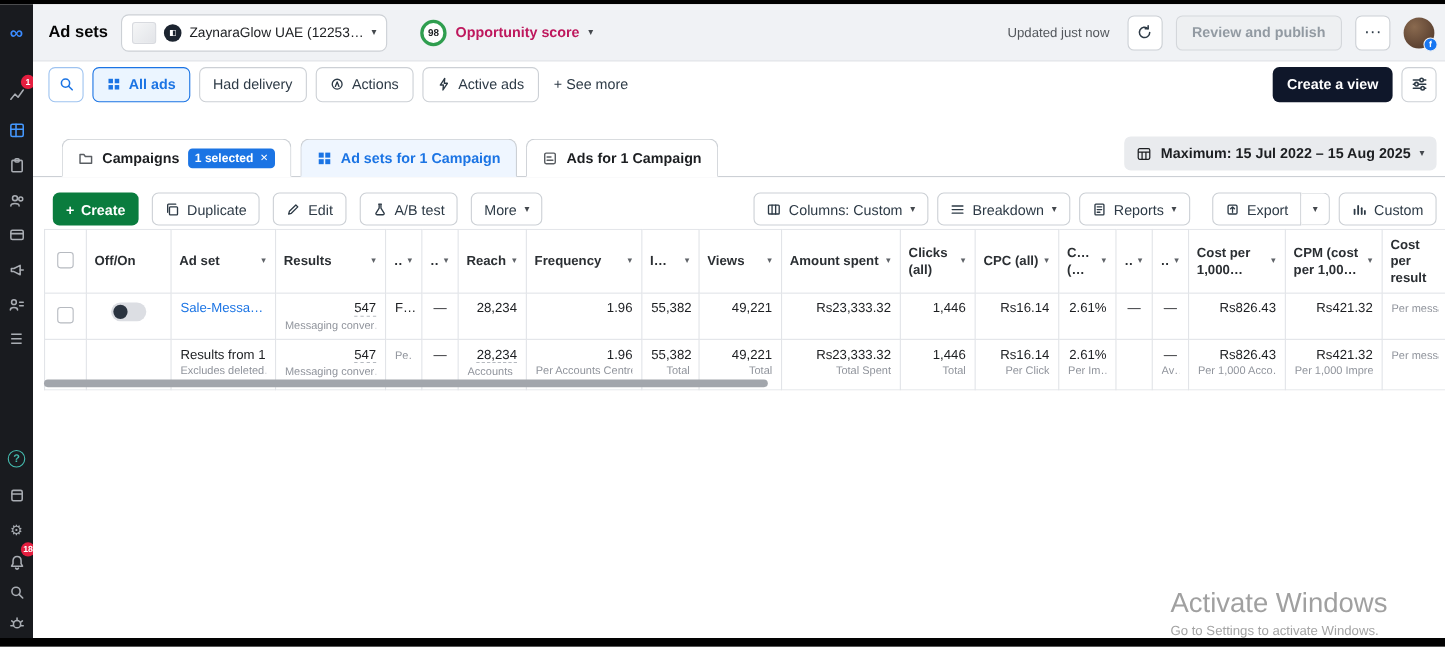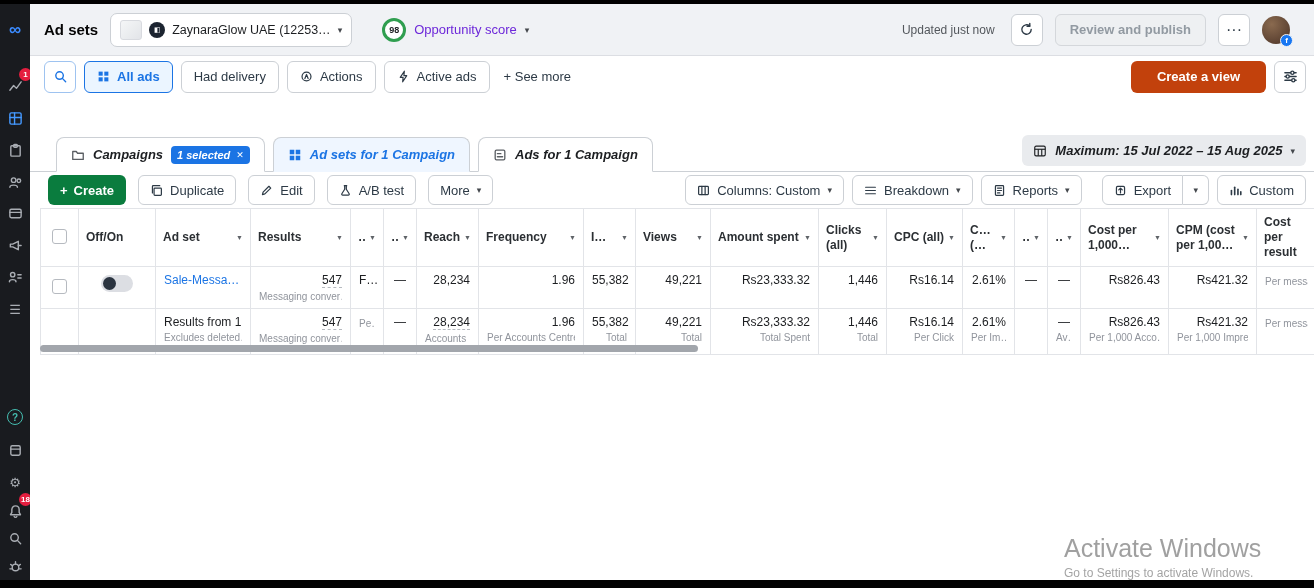--- a/index.html
+++ b/index.html
@@ -14,52 +14,52 @@
   .side-icon svg { stroke:currentColor; fill:none; stroke-width:1.5; stroke-linecap:round; stroke-linejoin:round; }
   .side-icon.blue { color:#4599ff; }
   .side-icon.teal { color:#45bdb0; }
   .meta-logo { color:#3b8bff; font-size:17px; font-weight:bold; }
   .badge-red { position:absolute; top:-3px; right:-2px; min-width:13px; height:13px; padding:0 2px; border-radius:7px; background:#e41e3f; color:#fff; font-size:8px; font-weight:bold; display:flex; align-items:center; justify-content:center; }
   .help-ring { width:16px; height:16px; border:1.5px solid #45bdb0; border-radius:50%; display:flex; align-items:center; justify-content:center; font-size:10px; font-weight:bold; }
 
   
   .main { position:absolute; left:30px; top:4px; right:0; bottom:8px; background:#fff; }
 
-  .hdr { position:absolute; top:0; left:0; right:0; height:52px; background:#f0f2f5; border-bottom:1px solid #dcdee3; display:flex; align-items:center; padding:0 24px 0 14px; gap:12px; }
+  .hdr { position:absolute; top:0; left:0; right:0; height:52px; background:#f0f2f5; border-bottom:1px solid #dcdee3; display:flex; align-items:center; padding:0 10px 0 14px; gap:12px; }
   .hdr-title { font-size:15px; font-weight:bold; color:#050505; }
   .acct-pill { display:flex; align-items:center; gap:7px; height:34px; width:242px; background:#fff; border:1px solid #ccd0d5; border-radius:7px; padding:0 9px; cursor:pointer; }
   .acct-thumb { width:22px; height:20px; background:linear-gradient(135deg,#f5f6f7,#e2e4e8); border:1px solid #d8dadf; border-radius:3px; }
   .acct-badge { width:16px; height:16px; border-radius:50%; background:#1c2430; display:flex; align-items:center; justify-content:center; color:#fff; font-size:7px; flex:none; }
   .acct-name { font-size:12.5px; color:#1c1e21; white-space:nowrap; overflow:hidden; text-overflow:ellipsis; flex:1; }
   .caret { font-size:9px; color:#44484d; }
   .opp { display:flex; align-items:center; gap:8px; margin-left:18px; cursor:pointer; }
   .score-ring { width:24px; height:24px; border-radius:50%; border:3px solid #2f9e4f; display:flex; align-items:center; justify-content:center; font-size:9px; font-weight:bold; color:#1c1e21; background:#fff; }
-  .opp-label { font-size:13px; font-weight:normal; color:#6d28d9; }
+  .opp-label { font-size:13px; font-weight:bold; color:#be185d; }
   .hdr-spacer { flex:1; }
   .updated { font-size:12px; color:#53575c; margin-right:4px; }
   .icon-btn { height:32px; min-width:32px; background:#fff; border:1px solid #ccd0d5; border-radius:6px; display:flex; align-items:center; justify-content:center; color:#2d3a46; cursor:pointer; padding:0 7px; }
   .icon-btn svg { stroke:currentColor; fill:none; stroke-width:1.5; stroke-linecap:round; stroke-linejoin:round; }
   .review-btn { height:32px; padding:0 14px; border-radius:6px; background:#eef0f2; border:1px solid #d4d7db; color:#929aa2; font-size:13px; font-weight:bold; display:flex; align-items:center; cursor:pointer; white-space:nowrap; }
   .avatar { position:relative; width:28px; height:28px; border-radius:50%; background:radial-gradient(circle at 35% 30%, #8a6a4f, #4a3226); cursor:pointer; flex:none; }
   .fb-badge { position:absolute; right:-3px; bottom:-3px; width:13px; height:13px; border-radius:50%; background:#1877f2; color:#fff; font-size:8px; font-weight:bold; display:flex; align-items:center; justify-content:center; border:1.5px solid #f0f2f5; }
 
   .filterbar { position:absolute; top:52px; left:0; right:0; height:41px; display:flex; align-items:center; padding:0 8px 0 14px; gap:8px; background:#fff; }
   .search-sq { width:32px; height:32px; border:1px solid #9ec3f0; border-radius:6px; display:flex; align-items:center; justify-content:center; color:#1b74e4; cursor:pointer; }
   .search-sq svg, .chip svg { stroke:currentColor; fill:none; stroke-width:1.5; stroke-linecap:round; stroke-linejoin:round; }
   .chip { height:32px; padding:0 12px; border:1px solid #ccd0d5; border-radius:6px; background:#fff; display:flex; align-items:center; gap:7px; font-size:13px; color:#2d3a46; cursor:pointer; white-space:nowrap; }
   .chip.sel { background:#ebf5ff; border-color:#1b74e4; color:#1b74e4; font-weight:bold; }
   .see-more { font-size:13px; color:#2d3a46; margin-left:6px; cursor:pointer; }
   .fb-spacer { flex:1; }
-  .create-view { height:32px; padding:0 26px; border-radius:6px; background:#c2410c; color:#fff; font-size:13px; font-weight:bold; display:flex; align-items:center; cursor:pointer; }
+  .create-view { height:32px; padding:0 13px; border-radius:6px; background:#0f172a; color:#fff; font-size:13px; font-weight:bold; display:flex; align-items:center; cursor:pointer; }
 
   .searchrow { position:absolute; top:93px; left:0; right:0; height:31px; display:flex; align-items:center; padding:0 10px 0 14px; }
   .searchrow input { width:100%; height:25px; border:1px solid #ccd0d5; border-radius:5px; padding:0 10px 0 26px; font-size:12px; color:#1c1e21; font-family:inherit; outline:none; }
   .searchrow input::placeholder { color:#8a8d91; }
 
-  .tabsrow { position:absolute; top:124px; left:0; right:0; height:44px; border-bottom:1px solid #ccd0d5;font-style:italic; }
+  .tabsrow { position:absolute; top:113px; left:0; right:0; height:44px; border-bottom:1px solid #ccd0d5; }
   .tabs { position:absolute; left:26px; bottom:-1px; display:flex; gap:8px; }
   .tab { height:35px; display:flex; align-items:center; gap:8px; padding:0 14px; border:1px solid #ccd0d5; border-bottom:1px solid #fff; border-radius:8px 8px 0 0; background:#fff; font-size:13px; font-weight:bold; color:#1c1e21; cursor:pointer; white-space:nowrap; }
   .tab svg { stroke:#5a5e63; fill:none; stroke-width:1.5; stroke-linecap:round; stroke-linejoin:round; }
   .tab.active { background:#eff6ff; border-bottom-color:#eff6ff; color:#1b74e4; }
   .tab.active svg { stroke:#1b74e4; }
   .tab .sq4 { fill:#1b74e4; stroke:none; }
   .sel-badge { height:18px; padding:0 6px; border-radius:4px; background:#1b74e4; color:#fff; font-size:11px; font-weight:bold; display:flex; align-items:center; gap:6px; }
   .sel-badge .x { font-size:9px; cursor:pointer; }
   .date-pill { position:absolute; right:8px; top:7px; height:31px; background:#e9ebee; border-radius:6px; display:flex; align-items:center; gap:8px; padding:0 11px; font-size:13px; font-weight:bold; color:#1c1e21; cursor:pointer; }
   .date-pill svg { stroke:#1c1e21; fill:none; stroke-width:1.3; }

